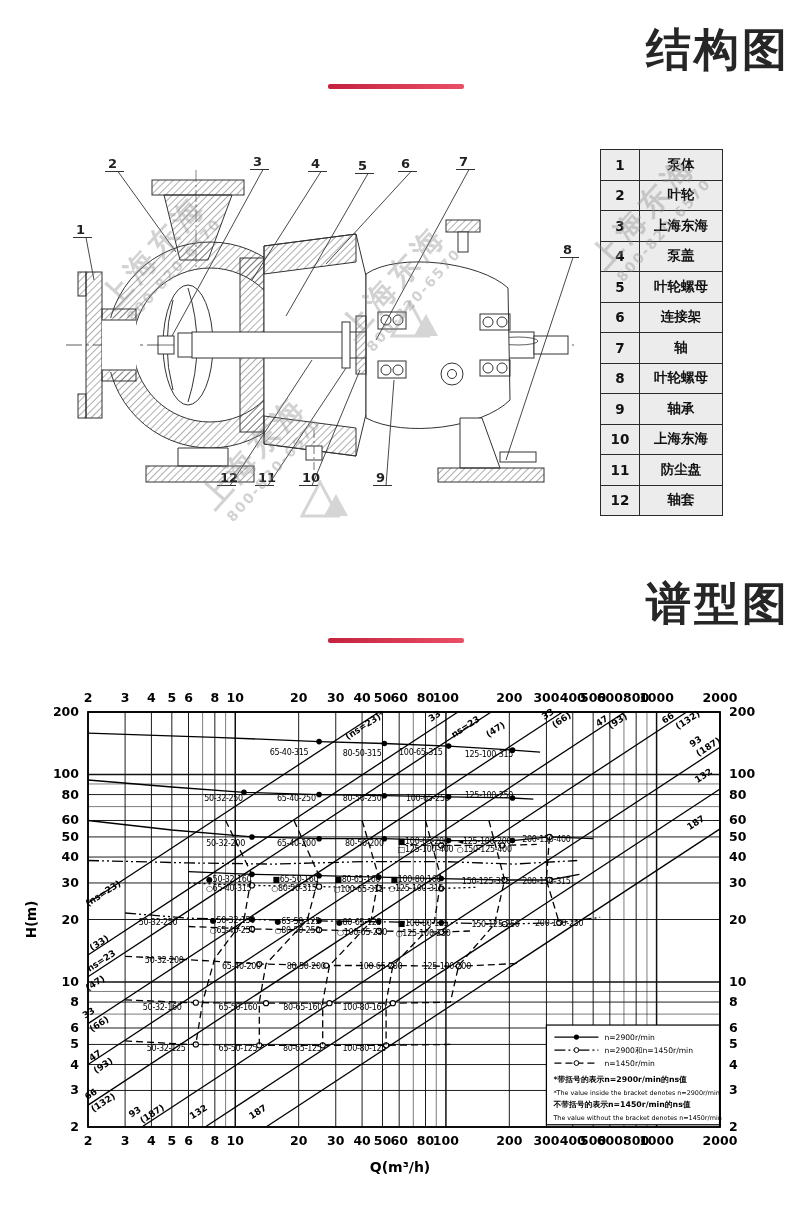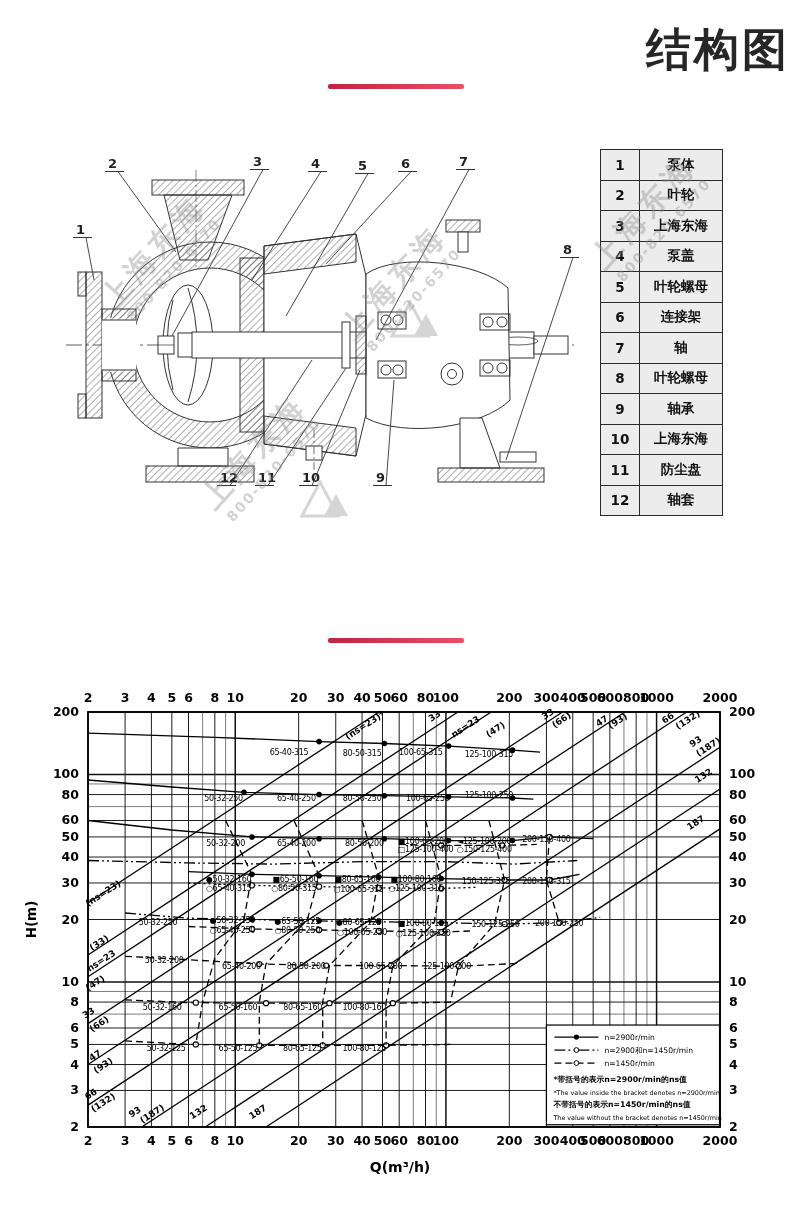--- a/index.html
+++ b/index.html
@@ -224,20 +224,21 @@
           <td class="no">11</td>
           <td class="nm">防尘盘</td>
         </tr>
         <tr>
           <td class="no">12</td>
           <td class="nm">轴套</td>
         </tr>
       </tbody>
   </table>
 
+  <div class="sec-title" style="top:574px;">谱型图</div>
   <div class="red-rule" style="top:638px;"></div>
 
   <svg class="chart-svg" id="chart" width="790" height="546">
       <g stroke="#111">
         <line x1="88" y1="52" x2="88" y2="467" stroke-width="0.95"></line>
         <line x1="125.09655857439685" y1="52" x2="125.09655857439685" y2="467" stroke-width="0.95"></line>
         <line x1="151.41698575321203" y1="52" x2="151.41698575321203" y2="467" stroke-width="0.95"></line>
         <line x1="171.8326951602426" y1="52" x2="171.8326951602426" y2="467" stroke-width="0.95"></line>
         <line x1="188.51354432760888" y1="52" x2="188.51354432760888" y2="467" stroke-width="0.95"></line>
         <line x1="202.61700134312474" y1="52" x2="202.61700134312474" y2="467" stroke-width="0.55"></line>

